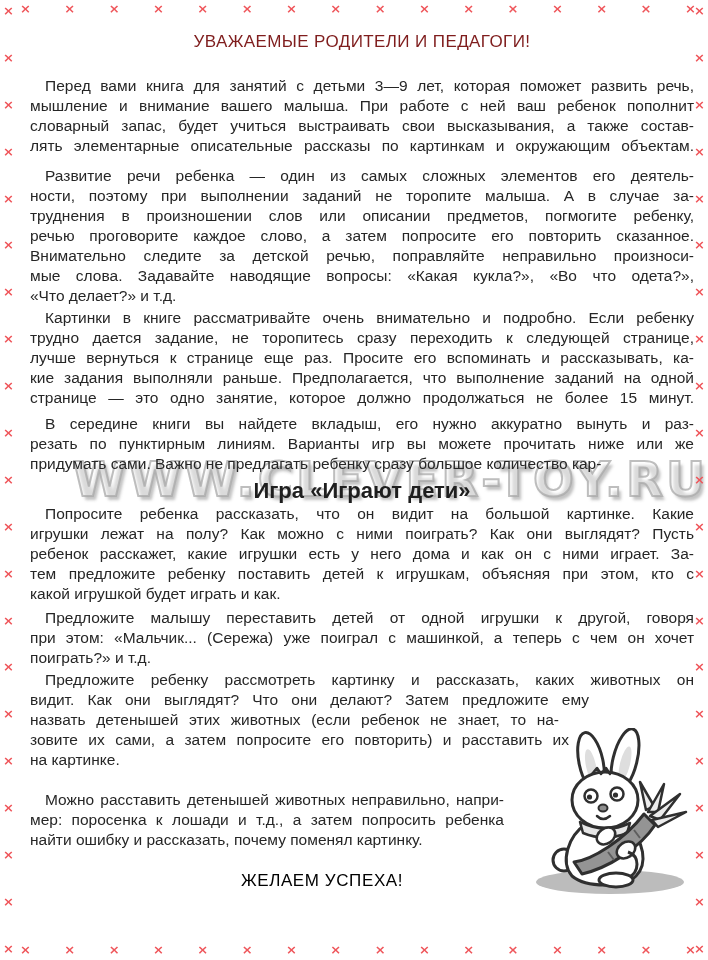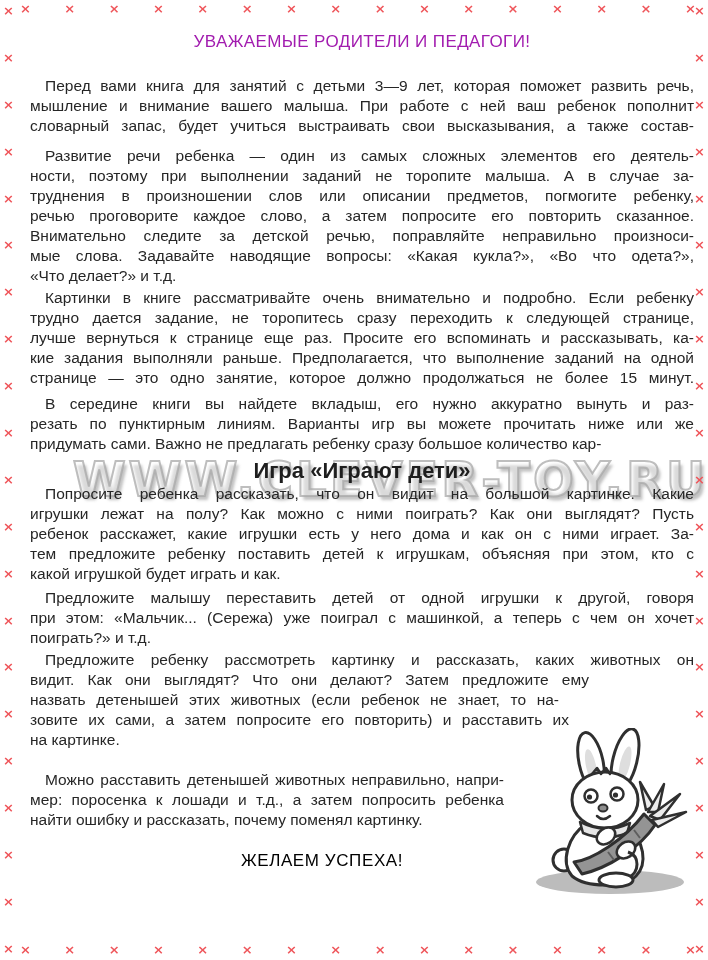--- a/index.html
+++ b/index.html
@@ -144,26 +144,27 @@
       <span>×</span>
       <span>×</span>
       <span>×</span>
       <span>×</span>
       <span>×</span>
     </div>
 
   <div class="watermark">WWW.CLEVER-TOY.RU</div>
 
   <div class="content">
-    <h1 class="title" style="color: #a21caf;">УВАЖАЕМЫЕ РОДИТЕЛИ И ПЕДАГОГИ!</h1>
+    <h1 class="title" style="color: #7f1d1d;">УВАЖАЕМЫЕ РОДИТЕЛИ И ПЕДАГОГИ!</h1>
 
     <section class="para p1">
         <div class="line">Перед вами книга для занятий с детьми 3—9 лет, которая поможет развить речь,</div>
         <div class="line">мышление и внимание вашего малыша. При работе с ней ваш ребенок пополнит</div>
         <div class="line">словарный запас, будет учиться выстраивать свои высказывания, а также состав-</div>
+        <div class="line">лять элементарные описательные рассказы по картинкам и окружающим объектам.</div>
       </section>
     <section class="para p2">
         <div class="line">Развитие речи ребенка — один из самых сложных элементов его деятель-</div>
         <div class="line">ности, поэтому при выполнении заданий не торопите малыша. А в случае за-</div>
         <div class="line">труднения в произношении слов или описании предметов, погмогите ребенку,</div>
         <div class="line">речью проговорите каждое слово, а затем попросите его повторить сказанное.</div>
         <div class="line">Внимательно следите за детской речью, поправляйте неправильно произноси-</div>
         <div class="line">мые слова. Задавайте наводящие вопросы: «Какая кукла?», «Во что одета?»,</div>
         <div class="line">«Что делает?» и т.д.</div>
       </section>

